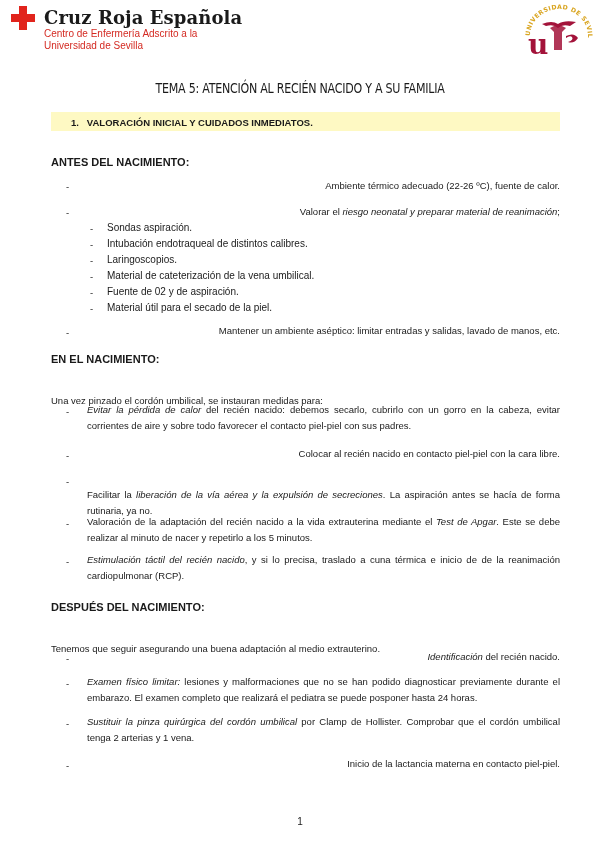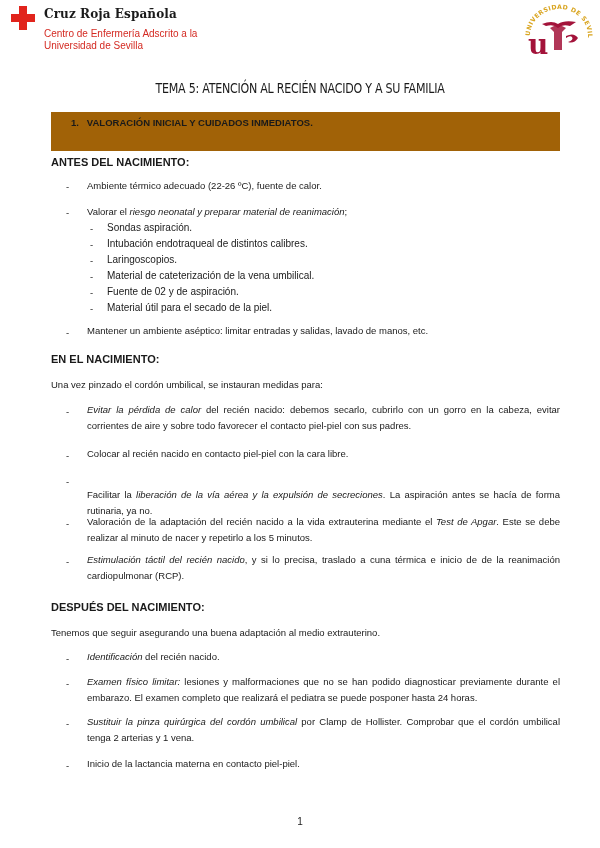--- a/index.html
+++ b/index.html
@@ -2,30 +2,30 @@
 <html><head>
   <meta charset="utf-8">
   <style>
     html, body { margin:0; padding:0; background:#ffffff; }
     body { width:600px; height:848px; position:relative; overflow:hidden;
            font-family:"Liberation Sans", sans-serif; color:#1a1a1a; }
     .abs { position:absolute; }
     .cross { position:absolute; left:11px; top:6px; width:24px; height:24px; }
     .cross .h { position:absolute; left:0; top:8px; width:24px; height:8px; background:#e1241c; }
     .cross .v { position:absolute; left:8px; top:0; width:8px; height:24px; background:#e1241c; }
-    .cr-title { left:44px; top:7px; font-family:"DejaVu Serif", serif; font-weight:bold; font-size:12px; color:#1a1a1a; letter-spacing:0.1px; }
+    .cr-title { left:44px; top:7px; font-family:"DejaVu Serif", serif; font-weight:bold; font-size:18px; color:#1a1a1a; letter-spacing:0.1px; }
     .cr-sub { left:44px; font-size:10px; color:#d42a22; line-height:12px; }
     .logo-us { position:absolute; left:522px; top:2px; width:72px; height:56px; }
     .title { left:0; width:600px; top:80px; text-align:center; font-size:13.5px; letter-spacing:-0.3px; color:#1a1a1a; font-family:"DejaVu Sans", sans-serif; transform:scaleX(0.82); transform-origin:center; }
-    .sec-bar { left:51px; top:112px; width:509px; height:39px; background:#a16207; }
+    .sec-bar { left:51px; top:112px; width:509px; height:19px; background:#fef9c3; }
     .sec-bar span { position:absolute; left:20px; top:5px; font-size:9.5px; font-weight:bold; }
     .heading { left:51px; font-size:11px; font-weight:bold; }
-    .para { left:51px; font-size:9.5px; }
+    .para { left:51px; font-size:9.5px;margin-top:16px; }
     .dash { position:absolute; left:66px; font-size:9.5px; }
-    .btext { position:absolute; left:87px; width:473px; font-size:9.5px; line-height:16px; }
+    .btext { position:absolute; left:87px; width:473px; font-size:9.5px; line-height:16px;text-align:right; }
     .btext.just { text-align:justify; }
     .sub-dash { position:absolute; left:90px; font-size:9.5px; }
     .sub-text { position:absolute; left:107px; font-size:10px; }
     i { font-style:italic; }
     .pagenum { left:0; width:600px; top:816px; text-align:center; font-size:10px; }
   </style>
 </head>
 <body>
 
 <div class="cross">

